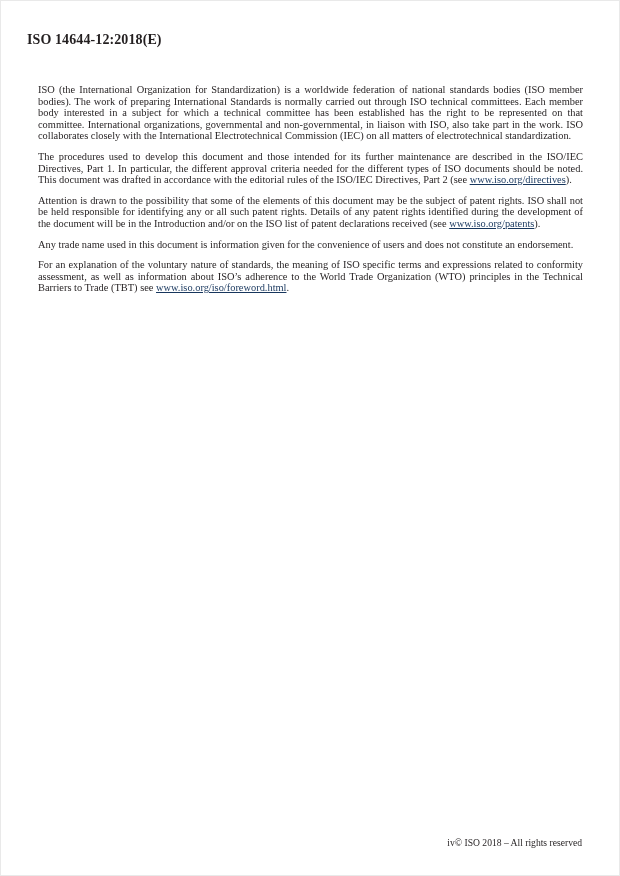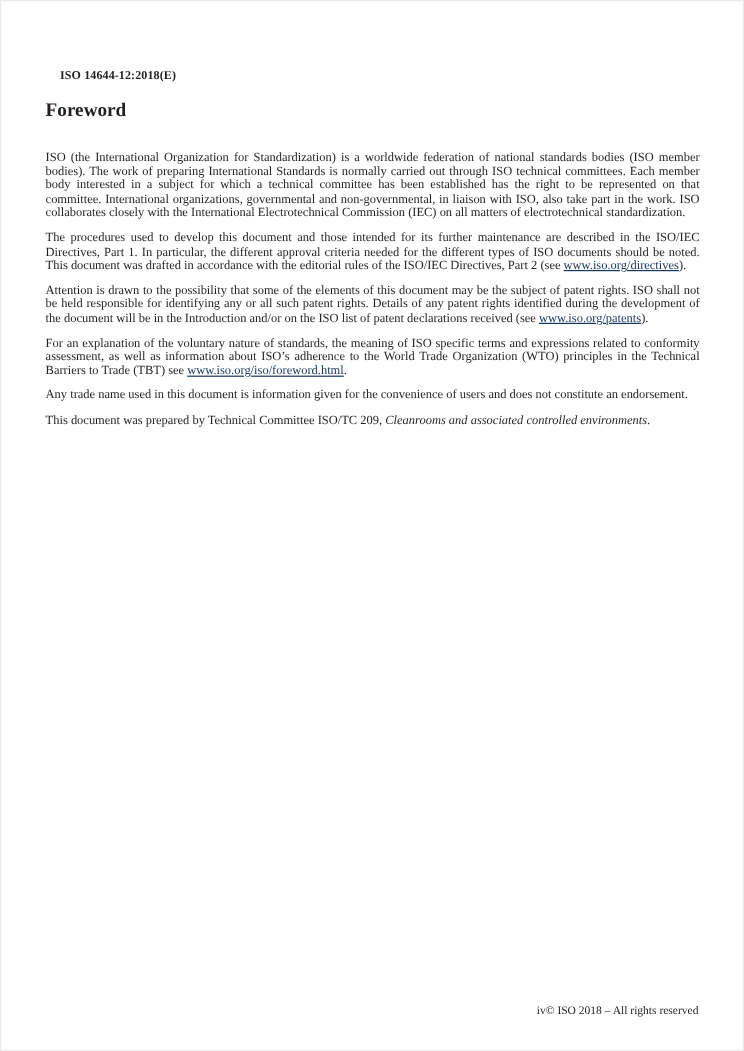--- a/index.html
+++ b/index.html
@@ -9,25 +9,24 @@
     background: #ffffff;
     position: relative;
     font-family: "Liberation Serif", "DejaVu Serif", serif;
     color: #231f20;
     box-shadow: inset 0 0 0 1px #e9e9e9;
     overflow: hidden;
   }
   .page-header {
     position: absolute;
     top: 32px;
-    left: 50px;
-    font-size: 10px;
+    left: 27px;
+    font-size: 14px;
     font-weight: bold;
     letter-spacing: 0.1px;
-    margin-top: 26px;
   }
   .content {
     position: absolute;
     top: 84px;
     left: 38px;
     width: 545px;
   }
   .foreword-title {
     font-size: 16px;
     font-weight: bold;
@@ -55,27 +54,25 @@
     align-items: baseline;
     font-size: 9.6px;
   }
 </style>
 </head>
 <body style="color: rgb(35, 31, 32);">
 
 <div class="page-header">ISO 14644-12:2018(E)</div>
 
 <div class="content">
-  <h1 class="foreword-title">Foreword</h1>
   <div>
       <p class="para"><span>ISO (the International Organization for Standardization) is a worldwide federation of national standards bodies (ISO member bodies). The work of preparing International Standards is normally carried out through ISO technical committees. Each member body interested in a subject for which a technical committee has been established has the right to be represented on that committee. International organizations, governmental and non-governmental, in liaison with ISO, also take part in the work. ISO collaborates closely with the International Electrotechnical Commission (IEC) on all matters of electrotechnical standardization.</span></p>
       <p class="para"><span>The procedures used to develop this document and those intended for its further maintenance are described in the ISO/IEC Directives, Part 1. In particular, the different approval criteria needed for the different types of ISO documents should be noted. This document was drafted in accordance with the editorial rules of the ISO/IEC Directives, Part 2 (see </span><a class="link" href="#">www.iso.org/directives</a><span>).</span></p>
       <p class="para"><span>Attention is drawn to the possibility that some of the elements of this document may be the subject of patent rights. ISO shall not be held responsible for identifying any or all such patent rights. Details of any patent rights identified during the development of the document will be in the Introduction and/or on the ISO list of patent declarations received (see </span><a class="link" href="#">www.iso.org/patents</a><span>).</span></p>
+      <p class="para"><span>Any trade name used in this document is information given for the convenience of users and does not constitute an endorsement.</span></p>
       <p class="para"><span>For an explanation of the voluntary nature of standards, the meaning of ISO specific terms and expressions related to conformity assessment, as well as information about ISO’s adherence to the World Trade Organization (WTO) principles in the Technical Barriers to Trade (TBT) see </span><a class="link" href="#">www.iso.org/iso/foreword.html</a><span>.</span></p>
-      <p class="para"><span>Any trade name used in this document is information given for the convenience of users and does not constitute an endorsement.</span></p>
-      <p class="para"><span>This document was prepared by Technical Committee ISO/TC 209, </span><span class="italic">Cleanrooms and associated controlled environments</span><span>.</span></p>
     </div>
 </div>
 
 <div class="page-footer">
   <span>iv</span>
   <span>© ISO 2018 – All rights reserved</span>
 </div>
 
 </body></html>

